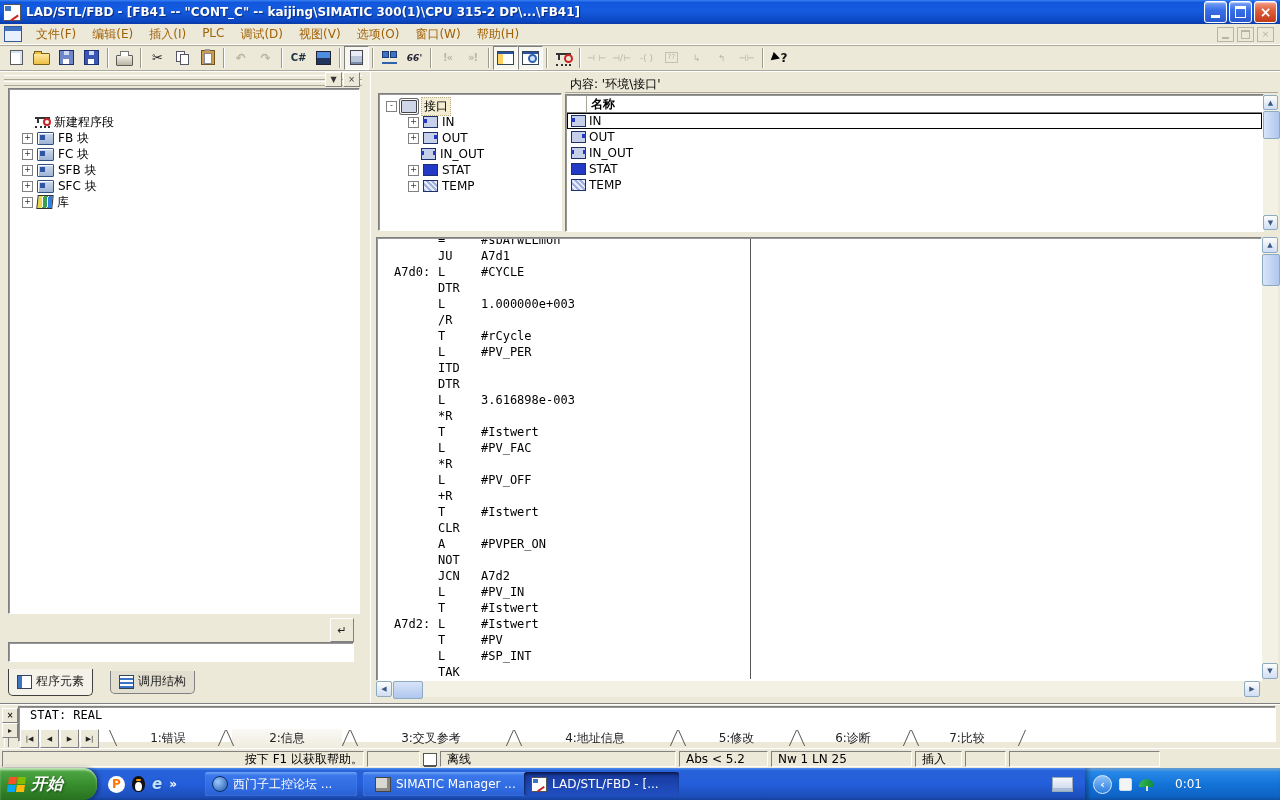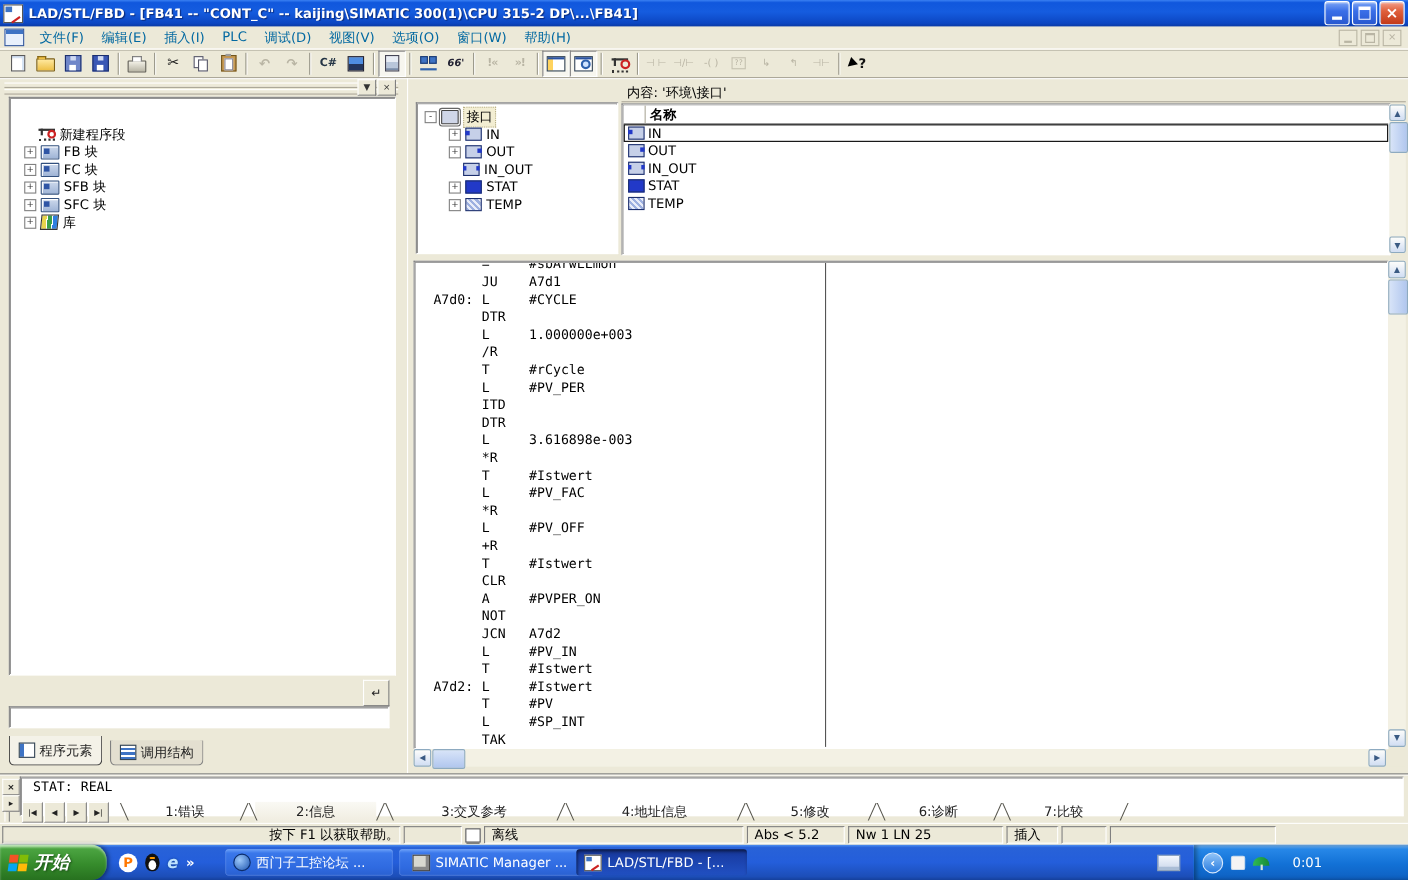--- a/index.html
+++ b/index.html
@@ -21,21 +21,21 @@
     background:linear-gradient(180deg,#7ba4f5 0%,#3a6fe8 40%,#2858cf 100%);box-shadow:inset 0 1px 1px rgba(255,255,255,.6);}
   .wb.close{background:linear-gradient(180deg,#f2a08c 0%,#e0603c 40%,#c23a18 100%);}
   .wb .min{width:9px;height:3px;background:#fff;margin-top:9px;}
   .wb .rest{width:9px;height:8px;border:1px solid #fff;border-top:3px solid #fff;background:transparent;}
   .wb .x{color:#fff;font-weight:bold;font-size:14px;line-height:14px;}
   
   #menubar{left:0;top:24px;width:1280px;height:21px;display:flex;align-items:center;gap:0;
     border-bottom:1px solid #fff;box-shadow:0 1px 0 #aca899;padding-left:2px;box-sizing:border-box;}
   .mdiicon{width:16px;height:14px;background:#e8f0fc;border:1px solid #35589c;margin:0 6px 0 2px;
     box-shadow:inset 0 4px 0 #3e73c4;}
-  .mi{padding:2px 8px;color:#0369a1;}
+  .mi{padding:2px 8px;color:#a16207;}
   #mdibtns{margin-left:auto;display:flex;gap:3px;margin-right:6px;}
   .mwb{width:15px;height:13px;border:1px solid #b9b5a4;display:flex;align-items:center;justify-content:center;color:#b9b5a4;font-size:9px;background:#ece9d8;}
   .mwb .min{width:7px;height:2px;background:#b9b5a4;margin-top:7px;}
   .mwb .rest{width:7px;height:6px;border:1px solid #b9b5a4;border-top:2px solid #b9b5a4;}
   
   #toolbar{left:0;top:45px;width:1280px;height:26px;display:flex;align-items:center;padding-left:4px;
     box-sizing:border-box;border-bottom:1px solid #aca899;box-shadow:0 1px 0 #fff;}
   .tsep{width:0;height:20px;border-left:1px solid #9c9a8c;border-right:1px solid #fff;margin:0 3px;}
   .tbtn{width:23px;height:22px;display:flex;align-items:center;justify-content:center;border:1px solid transparent;flex:0 0 auto;}
   .tbtn.pressed{border-color:#808080 #fff #fff #808080;background:#f7f6ef;}
@@ -97,21 +97,21 @@
   .ti-newnet::after{content:"";position:absolute;top:-1px;left:8px;width:4px;height:4px;border:2px solid #c22;border-radius:50%;}
   .ti-block{width:15px;height:11px;background:linear-gradient(180deg,#cdd9ec,#9fb4d6);border:1px solid #32507e;border-radius:1px;box-shadow:inset 1px 1px 0 #fff;position:relative;}
   .ti-block::before{content:"";position:absolute;left:2px;top:2px;width:5px;height:5px;background:#2f55a5;}
   .ti-books-multi{width:14px;height:12px;border:1px solid #333;transform:skewX(-6deg);
     background:linear-gradient(90deg,#c03 0 4px,#fff 4px 5px,#2244bb 5px 9px,#fff 9px 10px,#207a36 10px 14px);}
   .ti-books-lib{width:14px;height:12px;border:1px solid #333;transform:skewX(-6deg);
     background:linear-gradient(90deg,#e8d44d 0 4px,#fff 4px 5px,#3aa04a 5px 9px,#fff 9px 10px,#2e7fe0 10px 14px);}
   #lp-jumpbtn{left:330px;top:547px;width:22px;height:22px;background:#ece9d8;border:1px solid;border-color:#fff #808080 #808080 #fff;
     display:flex;align-items:center;justify-content:center;font-size:11px;color:#222;}
   #lp-minibox{left:8px;top:571px;width:344px;height:18px;}
-  #lp-tabs{left:8px;top:597px;height:28px;display:flex;align-items:flex-end;gap:7px;}
+  #lp-tabs{left:8px;top:597px;height:28px;display:flex;align-items:center;gap:17px;}
   .ptab{height:22px;display:flex;align-items:center;gap:4px;padding:0 8px;background:#e3dfd0;
     border:1px solid #808080;border-top:none;border-radius:0 0 5px 5px;font-size:12px;color:#222;}
   .ptab.active{height:26px;background:#f4f2e8;border-color:#404040;}
   .pt-prog{width:13px;height:12px;border:1px solid #345;background:linear-gradient(90deg,#3e73c4 0 4px,#fff 4px);}
   .pt-call{width:13px;height:12px;border:1px solid #345;background:repeating-linear-gradient(180deg,#fff 0 2px,#3e73c4 2px 4px);}
   
   #editor-frame{left:370px;top:0;width:910px;height:632px;border-left:1px solid #fff;box-sizing:border-box;}
   #iface-box{left:378px;top:22px;width:182px;height:136px;overflow:hidden;}
   #iface-box .inner{position:absolute;inset:1px;background:#fff;padding-top:3px;}
   .irow{display:flex;align-items:center;height:16px;gap:4px;padding-left:6px;white-space:nowrap;}

